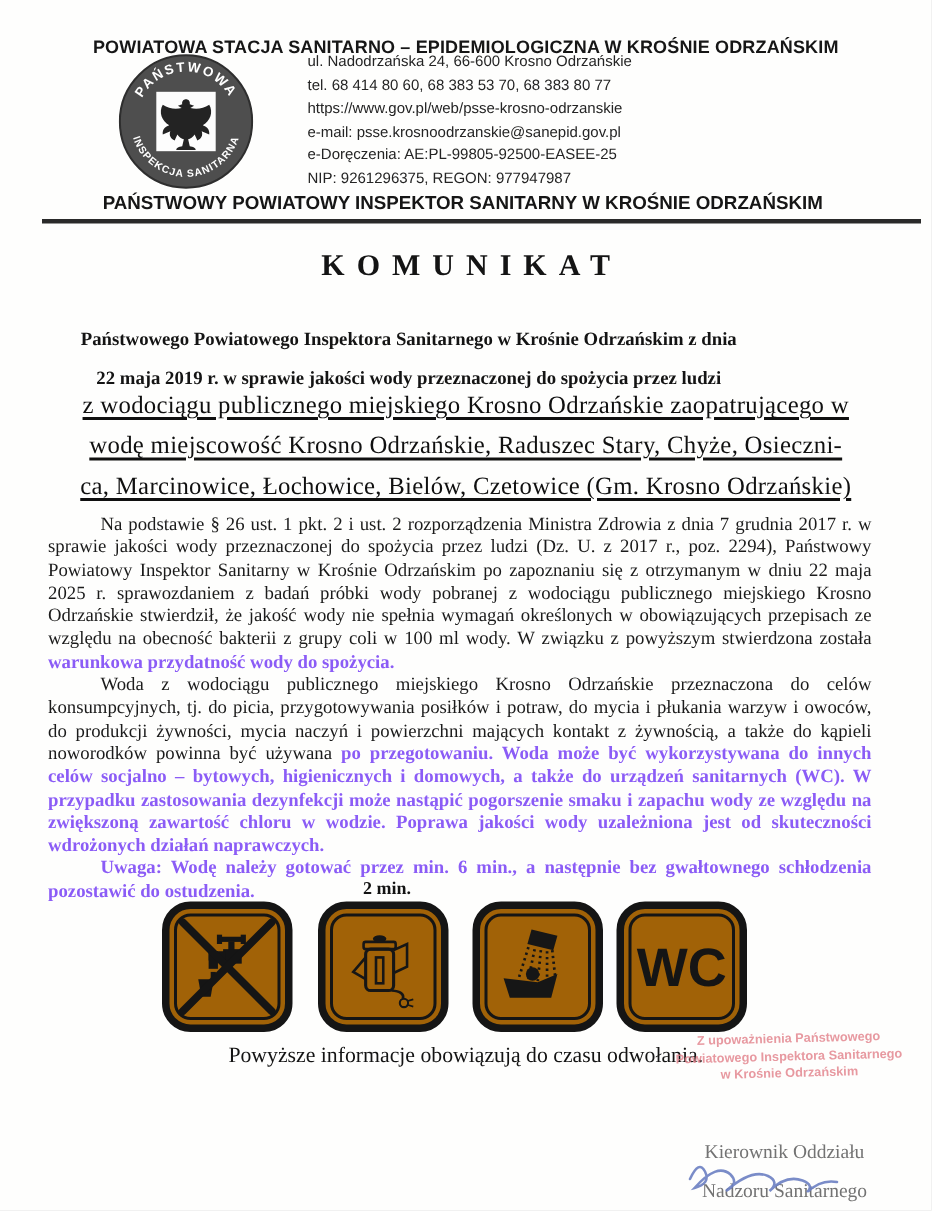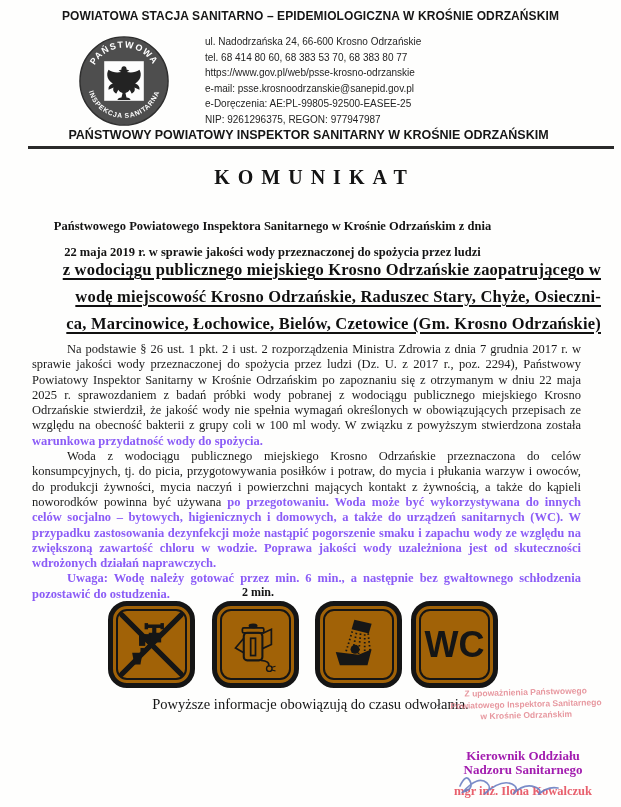--- a/index.html
+++ b/index.html
@@ -3,21 +3,21 @@
 <meta charset="utf-8">
 <style>
   html,body{margin:0;padding:0;background:#e8e8e8;}
   .page{
     position:relative; width:621px; height:807px; margin:0 auto;
     background:#fefefd; overflow:hidden; color:#1b1b1b;
     font-family:"Liberation Serif", serif;
   }
   
   .org-title{
-    position:absolute; top:9px; left:0; width:621px; text-align:center;
+    position:absolute; top:24px; left:0; width:621px; text-align:center;
     font-family:"Liberation Sans", sans-serif; font-weight:bold; font-size:12px;
     letter-spacing:.1px; color:#161616;
   }
   .logo{ position:absolute; top:36px; left:79px; width:90px; height:90px; }
   .contact{
     position:absolute; top:34px; left:205px; width:290px;
     font-family:"Liberation Sans", sans-serif; font-size:10px; line-height:15.6px;
     color:#242424;
   }
   .inspector-title{
@@ -29,22 +29,22 @@
   
   .doc-title{
     position:absolute; top:166px; left:0; width:621px; text-align:center;
     font-weight:bold; font-size:20px; letter-spacing:8px; text-indent:8px; color:#141414;
   }
   .subtitle{
     position:absolute; top:213px; left:0; width:545px; text-align:center;
     font-weight:bold; font-size:12.5px; line-height:26px; color:#141414;
   }
   .headline{
-    position:absolute; top:256px; left:20px; width:581px; text-align:right;
-    font-weight:bold; font-size:16.5px; line-height:27px; color:#101010;
+    position:absolute; top:256px; left:20px; width:581px; text-align:center;
+    font-weight:normal; font-size:16.5px; line-height:27px; color:#101010;
   }
   .headline .hl{
     text-decoration:underline; text-decoration-thickness:1.6px; text-underline-offset:3px;
     letter-spacing:.2px;
   }
   
   .body-text{
     position:absolute; top:342px; left:32px; width:549px;
     font-size:12.5px; line-height:15.3px; text-align:justify; color:#1b1b1b;
   }
@@ -74,21 +74,21 @@
     font-weight:normal; font-size:14.5px; color:#141414;
   }
   .stamp{
     position:absolute; top:687px; left:430px; width:192px; text-align:center;
     font-family:"Liberation Sans", sans-serif; font-weight:bold; font-size:8.5px;
     line-height:11.5px; color:#e2808a; opacity:.8; transform:rotate(-1.5deg);
   }
   .sig{
     position:absolute; top:749px; left:428px; width:190px; text-align:center;
   }
-  .sig-line{ font-weight:bold; font-size:13px; line-height:14px; color:#a21caf; }
+  .sig-line{ font-weight:normal; font-size:13px; line-height:14px; color:#737373;margin-top:12px; }
   .sig-name{ font-weight:bold; font-size:12.5px; margin-top:7px; color:#e8606d; }
   .sig-script{ position:absolute; top:769px; left:452px; width:118px; height:26px; }
 </style>
 </head>
 <body>
 
 <div class="page">
 
   <div class="org-title">POWIATOWA STACJA SANITARNO – EPIDEMIOLOGICZNA W KROŚNIE ODRZAŃSKIM</div>
 

